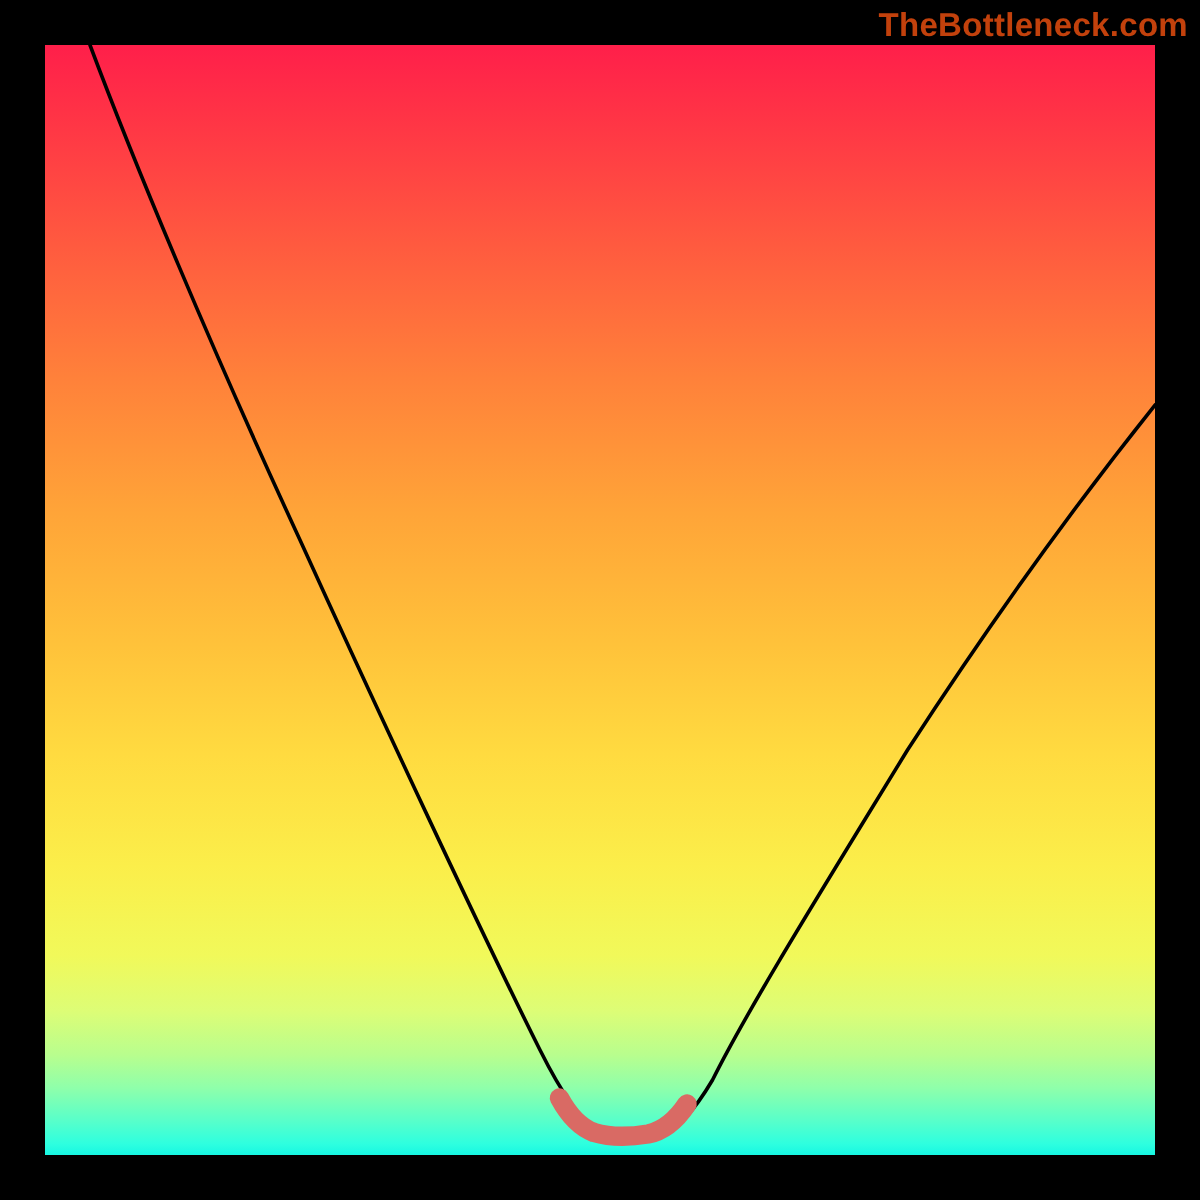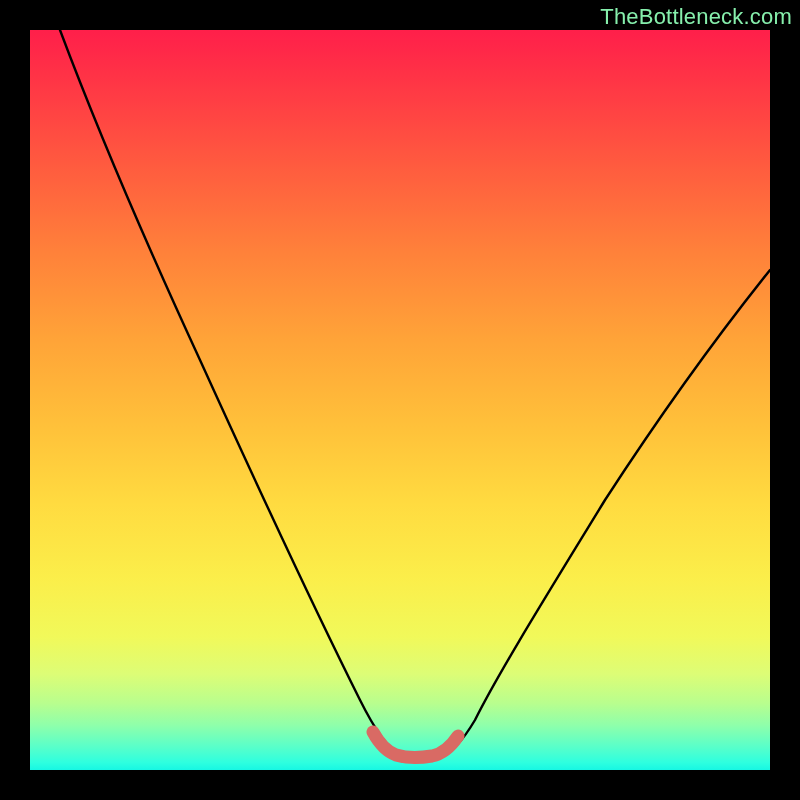--- a/index.html
+++ b/index.html
@@ -13,21 +13,21 @@
   #ffc23a 54%,
   #ffdb40 64%,
   #fbee4a 74%,
   #f1f95a 82%,
   #ddfd76 87%,
   #b8fe8e 91%,
   #8effab 94%,
   #56ffcb 97%,
   #2effdf 99%,
   #17f7e3 100%)}
-.attribution{position:absolute;top:4px;right:8px;color:#86efac;font-size:22px;font-weight:400;letter-spacing:.2px}
+.attribution{position:absolute;top:4px;right:8px;color:#c2410c;font-size:22px;font-weight:700;letter-spacing:.2px}
 .overlay{position:absolute;left:30px;top:30px;width:740px;height:740px;pointer-events:none}
 .overlay svg{width:100%;height:100%;display:block}
 </style>
 </head>
 <body>
 
 <div class="frame">
   <div class="plot"></div>
 
   <div class="overlay">

